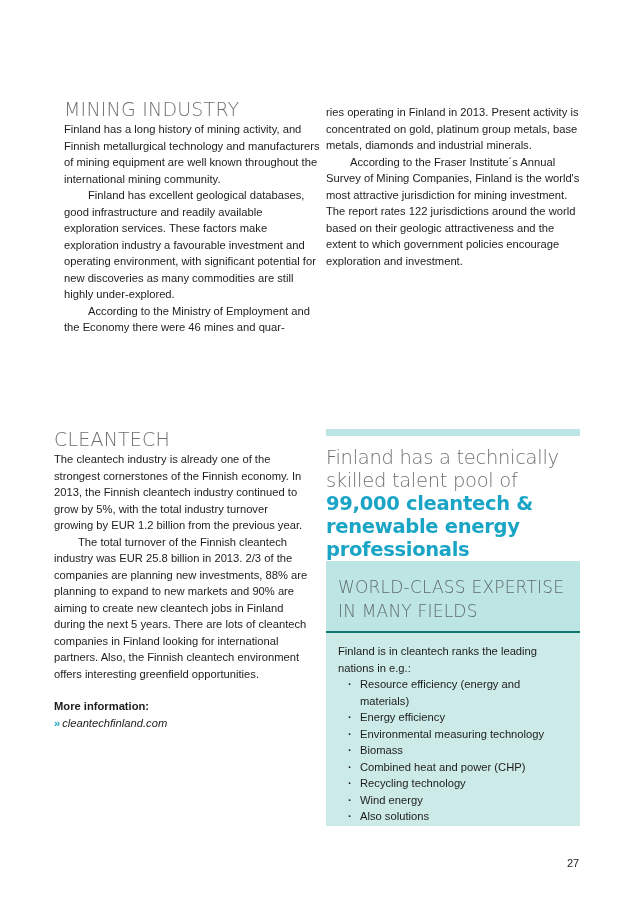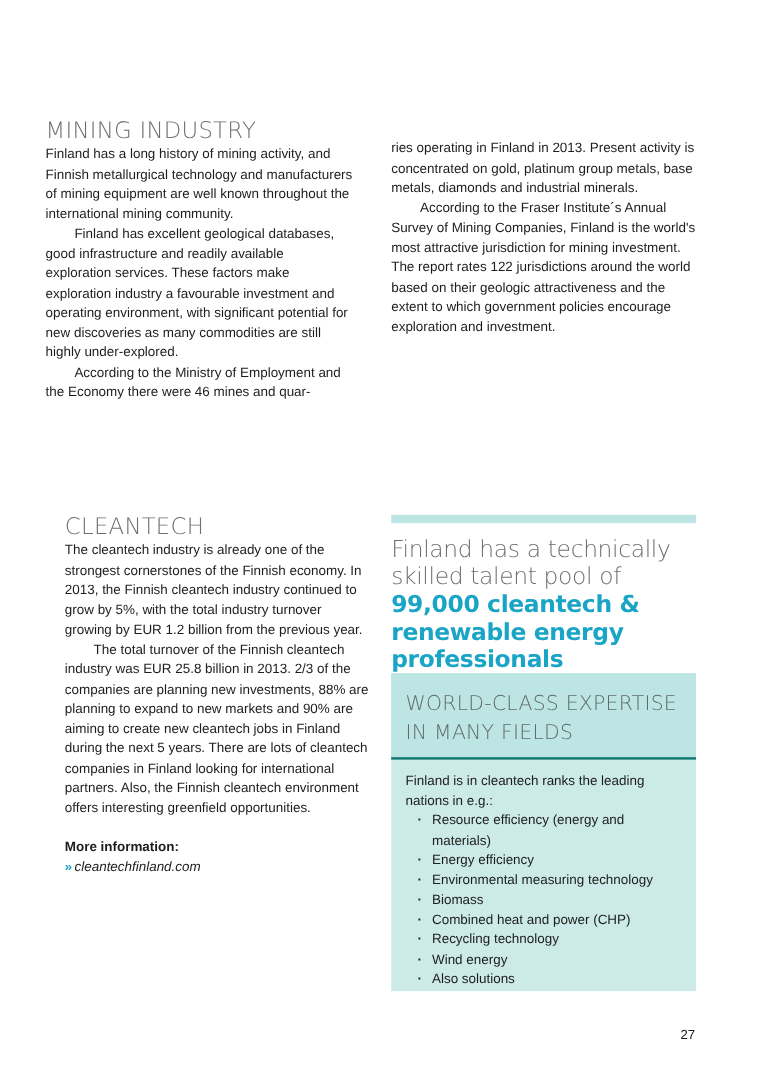--- a/index.html
+++ b/index.html
@@ -3,22 +3,22 @@
 <meta charset="utf-8">
 <style>
   html, body { margin: 0; padding: 0; background: #ffffff; }
   body { width: 634px; height: 900px; position: relative; overflow: hidden;
          font-family: "Liberation Sans", sans-serif; color: #1d1d1b; }
   .col { position: absolute; font-size: 11.2px; line-height: 16.5px; }
   .heading { font-family: "DejaVu Sans", sans-serif; font-weight: 200; font-size: 19px;
              letter-spacing: 0.2px; color: #6f6f6e; line-height: 22px; margin: 0 0 1px 0; }
   .para { margin: 0; }
   .indent { text-indent: 24px; }
-  #mining-left { left: 38px; top: 98px; width: 256px; }
-  #mining-right { left: 326px; top: 98px; width: 256px; padding-top: 6px; margin-top: 12px; }
+  #mining-left { left: 64px; top: 98px; width: 256px; }
+  #mining-right { left: 326px; top: 98px; width: 256px; padding-top: 6px; }
   #clean-left { left: 54px; top: 428px; width: 256px; }
   .more-label { font-weight: bold; margin-top: 16px; }
   .more-link { display: flex; align-items: center; gap: 4px; font-style: italic; }
   .chev { color: #1aa5c6; font-weight: bold; font-style: normal; font-size: 11px; letter-spacing: -2px; }
   #callout { position: absolute; left: 326px; top: 429px; width: 254px; }
   .bar { height: 7px; background: #bde5e4; margin-bottom: 10px; }
   .callout-text { font-family: "DejaVu Sans", sans-serif; font-weight: 200; font-size: 19.5px;
                   line-height: 23px; color: #6f6f6e; letter-spacing: -0.3px; }
   .callout-text b { color: #1aa5c6; font-weight: bold; }
   #box { position: absolute; left: 326px; top: 561px; width: 254px; height: 265px; background: #cceae8; }

